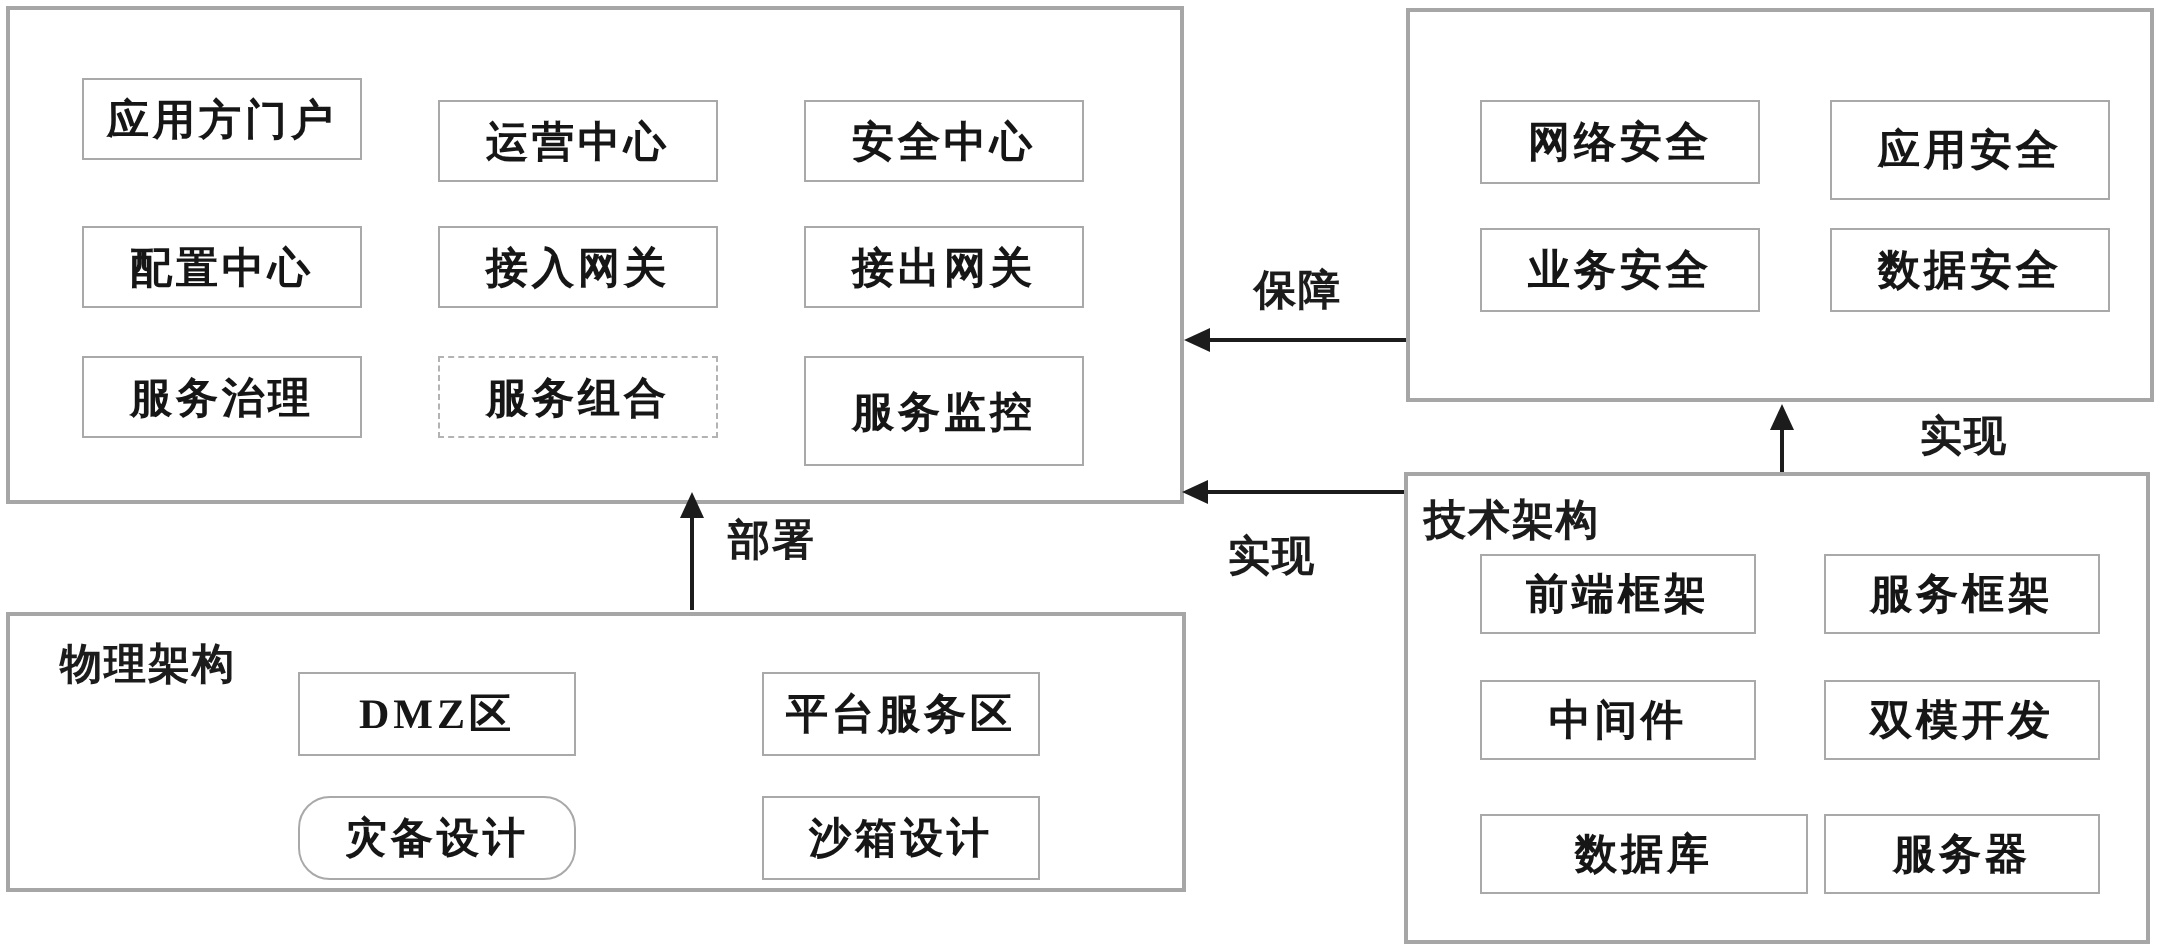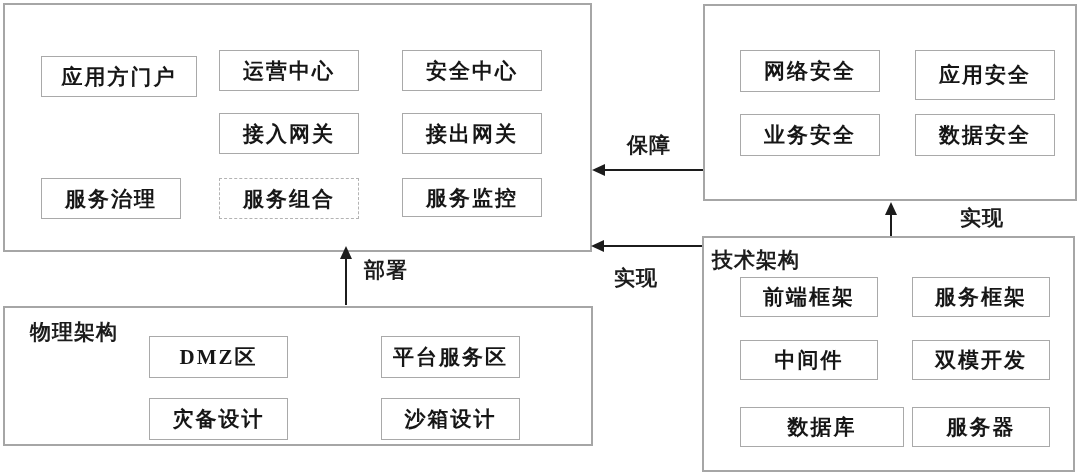--- a/index.html
+++ b/index.html
@@ -22,28 +22,29 @@
   .tri-left{border-top:6px solid transparent;border-bottom:6px solid transparent;border-right:13px solid #1c1c1c;}
   .tri-up{border-left:6px solid transparent;border-right:6px solid transparent;border-bottom:13px solid #1c1c1c;}
   .alabel{position:absolute;font-size:21px;font-weight:600;letter-spacing:1px;white-space:nowrap;}
 </style>
 </head>
 <body>
 
 <div class="canvas">
 
   <div class="gbox" style="left:3px;top:3px;width:589px;height:249px;">
-    <div class="item" style="left:36px;top:51px;width:156px;height:41px;">应用方门户</div>
+    <div class="item" style="left:36px;top:34px;width:140px;height:41px;">应用方门户</div>
     <div class="item" style="left:214px;top:45px;width:140px;height:41px;">运营中心</div>
     <div class="item" style="left:397px;top:45px;width:140px;height:41px;">安全中心</div>
+    <div class="item" style="left:36px;top:108px;width:140px;height:41px;">配置中心</div>
     <div class="item" style="left:214px;top:108px;width:140px;height:41px;">接入网关</div>
     <div class="item" style="left:397px;top:108px;width:140px;height:41px;">接出网关</div>
     <div class="item" style="left:36px;top:173px;width:140px;height:41px;">服务治理</div>
     <div class="item dashed" style="left:214px;top:173px;width:140px;height:41px;">服务组合</div>
-    <div class="item" style="left:397px;top:173px;width:140px;height:39px;">服务监控</div>
+    <div class="item" style="left:397px;top:173px;width:140px;height:55px;">服务监控</div>
   </div>
 
   <div class="gbox" style="left:703px;top:4px;width:374px;height:197px;">
     <div class="item" style="left:35px;top:44px;width:140px;height:42px;">网络安全</div>
     <div class="item" style="left:210px;top:44px;width:140px;height:50px;">应用安全</div>
     <div class="item" style="left:35px;top:108px;width:140px;height:42px;">业务安全</div>
     <div class="item" style="left:210px;top:108px;width:140px;height:42px;">数据安全</div>
   </div>
 
   <div class="gbox" style="left:702px;top:236px;width:373px;height:236px;">
@@ -53,21 +54,21 @@
     <div class="item" style="left:36px;top:102px;width:138px;height:40px;">中间件</div>
     <div class="item" style="left:208px;top:102px;width:138px;height:40px;">双模开发</div>
     <div class="item" style="left:36px;top:169px;width:164px;height:40px;">数据库</div>
     <div class="item" style="left:208px;top:169px;width:138px;height:40px;">服务器</div>
   </div>
 
   <div class="gbox" style="left:3px;top:306px;width:590px;height:140px;padding-left:37px;">
     <div class="gtitle" style="left:25px;top:10px;">物理架构</div>
     <div class="item" style="left:144px;top:28px;width:139px;height:42px;">DMZ区</div>
     <div class="item" style="left:376px;top:28px;width:139px;height:42px;">平台服务区</div>
-    <div class="item" style="left:144px;top:90px;width:139px;height:42px;">灾备设计</div>
+    <div class="item" style="left:144px;top:90px;width:139px;height:42px;border-radius:16px;">灾备设计</div>
     <div class="item" style="left:376px;top:90px;width:139px;height:42px;">沙箱设计</div>
   </div>
 
   <div class="hline" style="left:604px;top:169px;width:99px;"></div>
   <div class="tri tri-left" style="left:592px;top:164px;"></div>
   <div class="alabel" style="left:627px;top:131px;">保障</div>
 
   <div class="hline" style="left:603px;top:245px;width:99px;"></div>
   <div class="tri tri-left" style="left:591px;top:240px;"></div>
   <div class="alabel" style="left:614px;top:264px;">实现</div>

